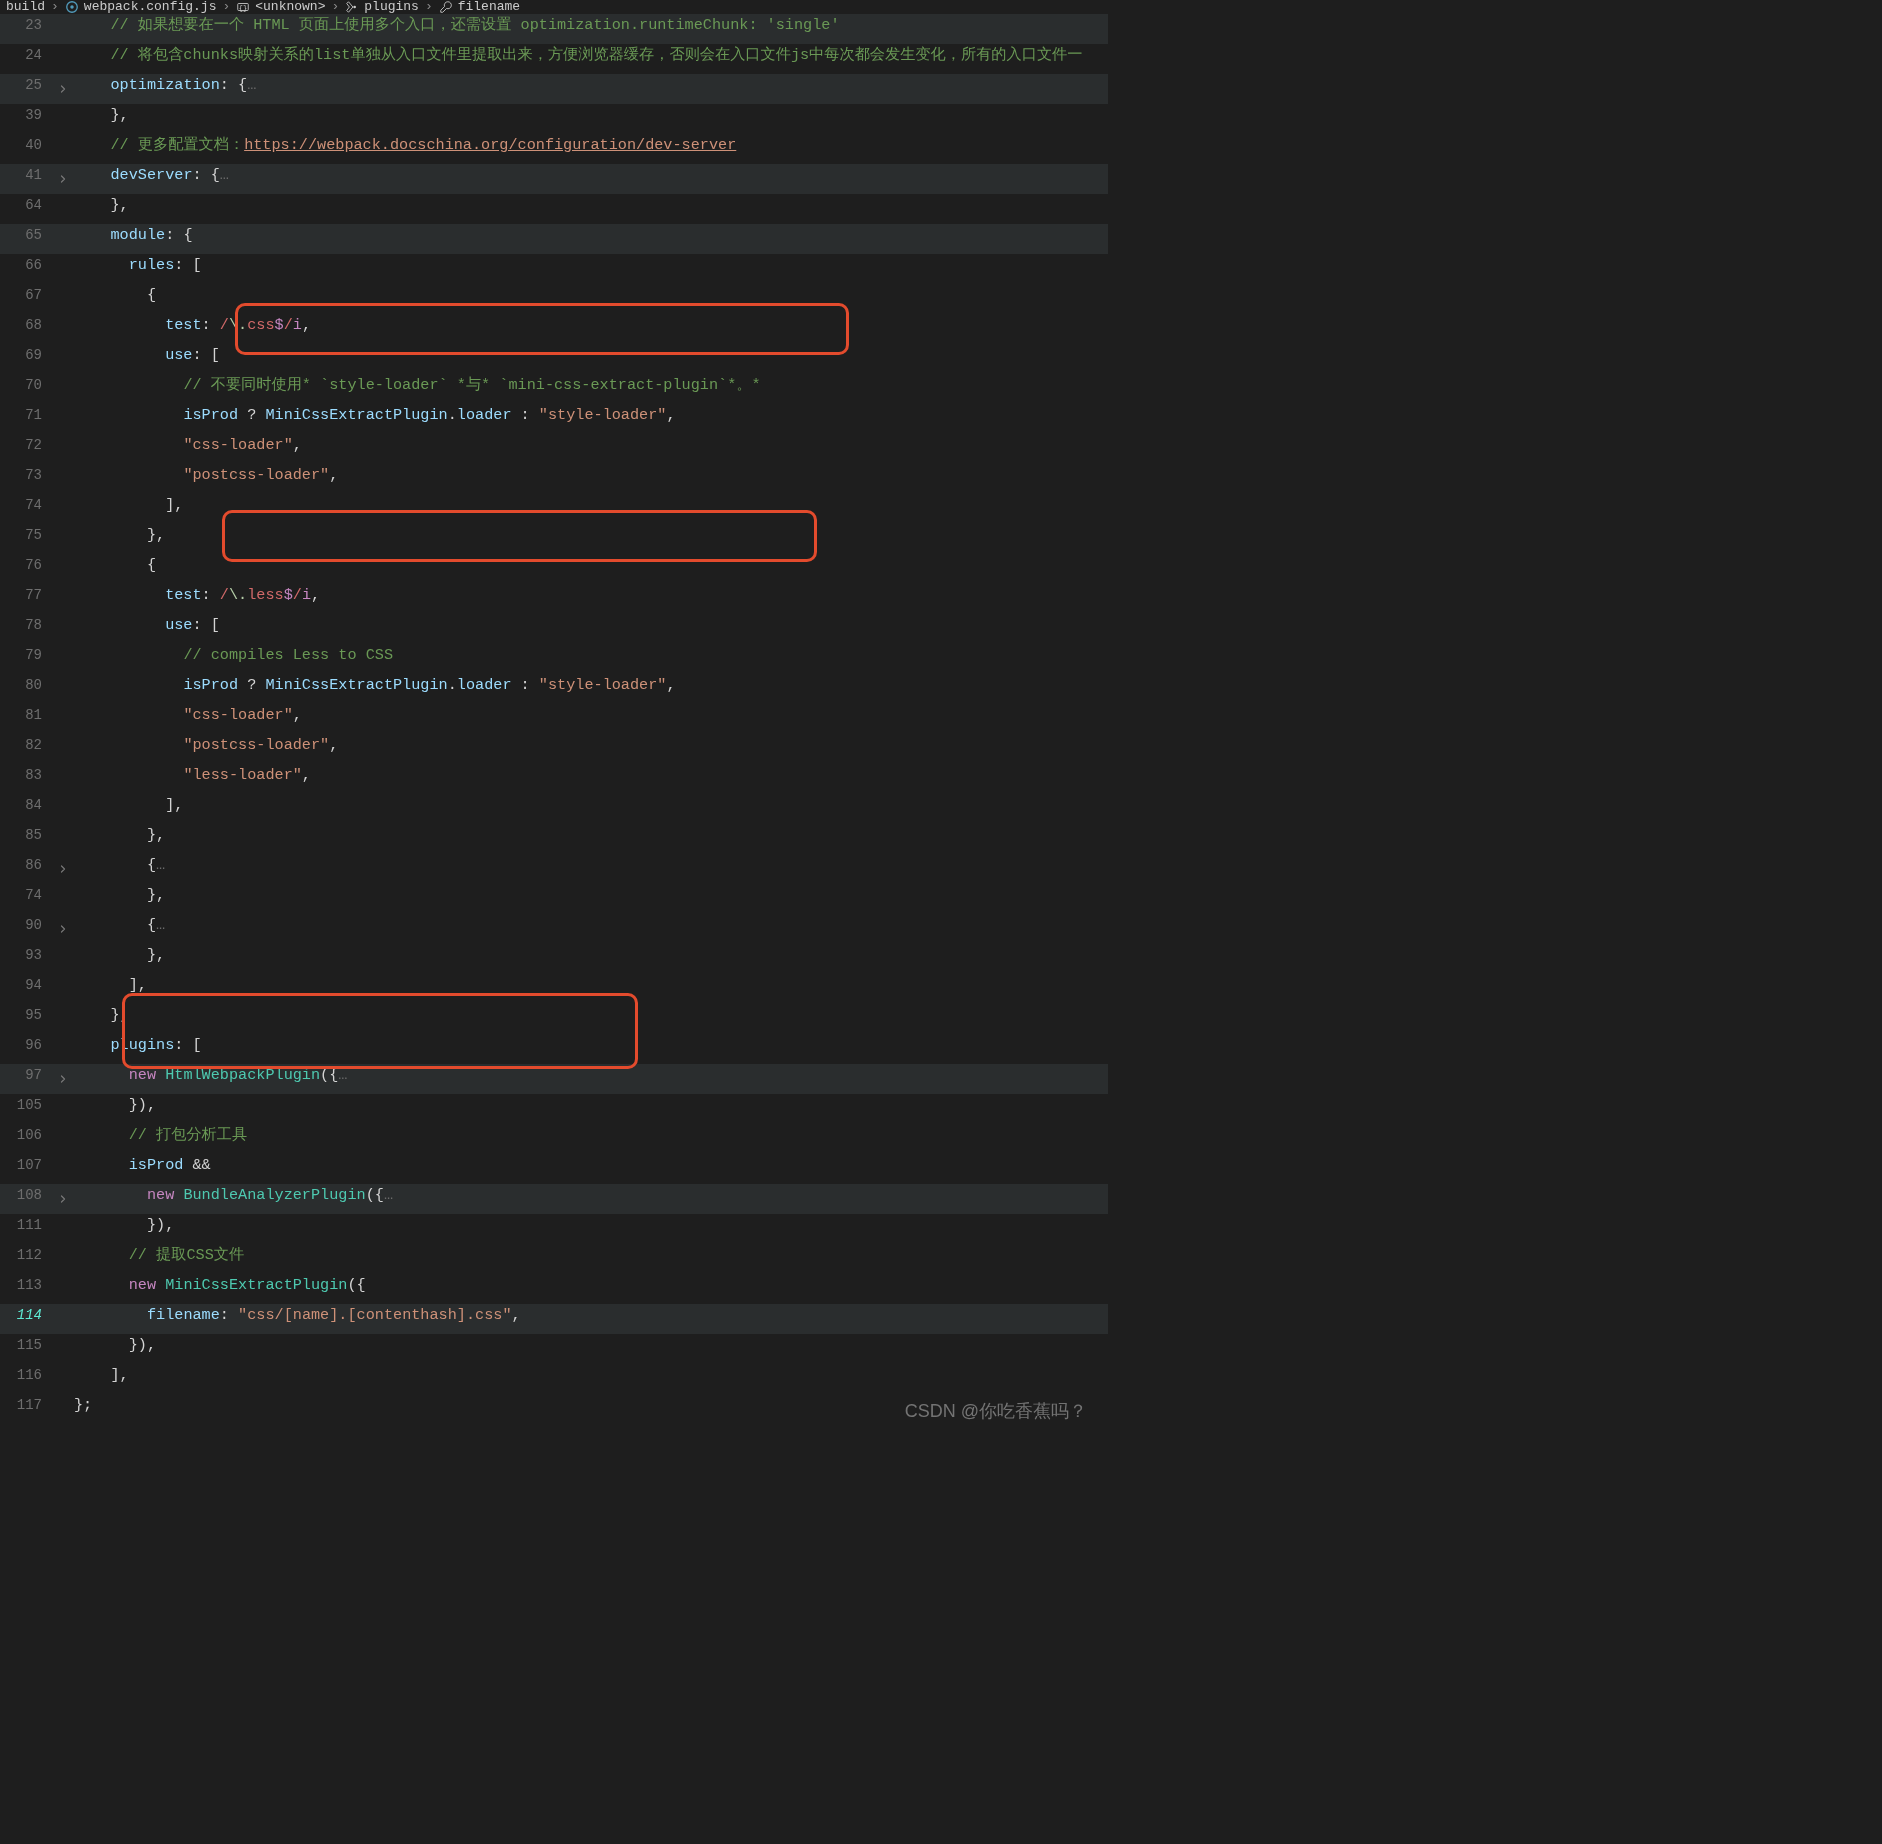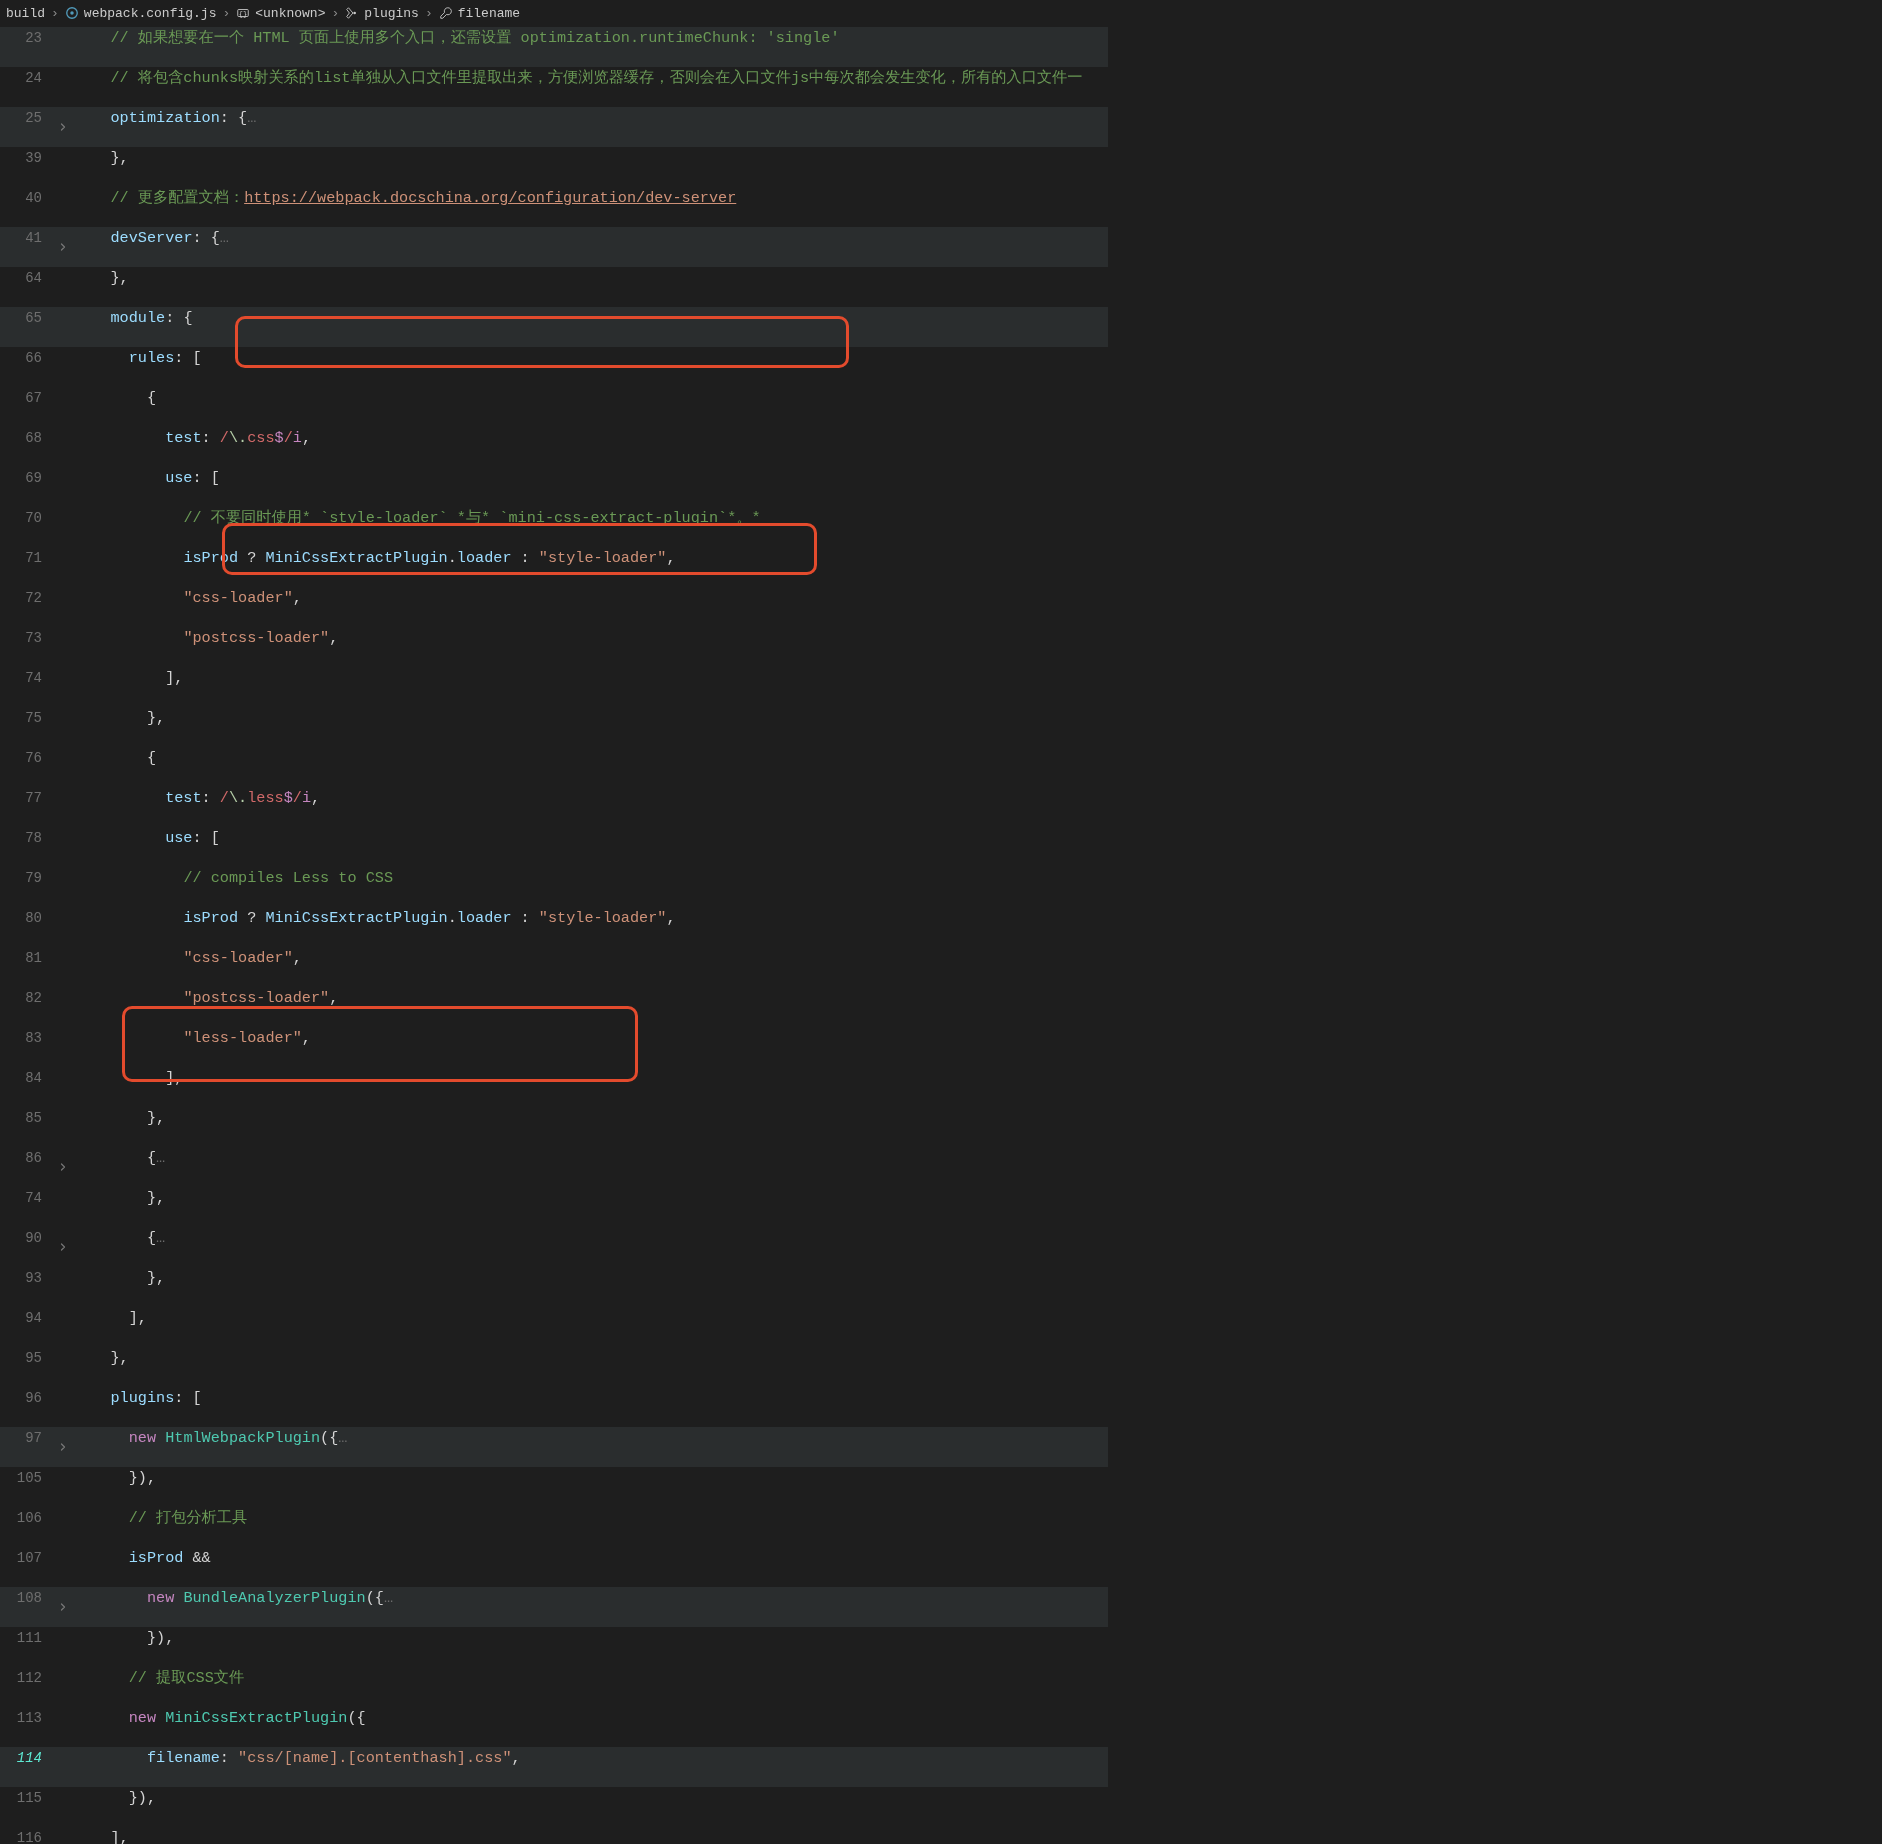--- a/index.html
+++ b/index.html
@@ -25,29 +25,29 @@
     --fold:#808080;
     --red-box:#e34b2d;
     --watermark:#7d7d7d;
     --dim-ellipsis:#6b6b6b;
   }
   *{box-sizing:border-box;}
   html,body{margin:0;padding:0;background:var(--bg);font-family:Menlo,Consolas,"Courier New",monospace;font-size:15.2px;color:var(--txt);line-height:1;}
   .root{width:1108px;position:relative;background:var(--bg);}
 
   
-  .breadcrumbs{display:flex;align-items:center;gap:6px;height:27px;padding:0 6px;font-size:13px;color:var(--bcrumb-dim);background:#1e1e1e;border-bottom:1px solid rgba(0,0,0,0);}
+  .breadcrumbs{display:flex;align-items:center;gap:6px;height:14px;padding:0 6px;font-size:13px;color:var(--bcrumb-dim);background:#1e1e1e;border-bottom:1px solid rgba(0,0,0,0);}
   .breadcrumbs .crumb{display:flex;align-items:center;gap:5px;color:var(--bcrumb);white-space:nowrap;}
   .breadcrumbs .sep{color:var(--bcrumb-dim);}
   .bc-icon{display:inline-flex;width:14px;height:14px;align-items:center;justify-content:center;}
   .bc-icon svg{width:14px;height:14px;}
 
   
   .editor{position:relative;}
-  .line{display:flex;align-items:stretch;height:40px;position:relative;}
+  .line{display:flex;align-items:stretch;height:30px;position:relative;}
   .line .gut{width:52px;min-width:52px;text-align:right;padding-right:10px;color:var(--gutter-fg-dim);font-size:14px;line-height:23px;user-select:none;}
   .line.current .gut{color:#5eead4;font-style:italic;}
   .line .foldcol{width:22px;min-width:22px;display:flex;align-items:center;justify-content:center;color:var(--fold);cursor:pointer;}
   .line .foldcol svg{width:12px;height:12px;opacity:.9;}
   .line .code{flex:1;white-space:pre;line-height:23px;overflow:hidden;}
   .line.hl .code,.line.hl .gut,.line.hl .foldcol{background:var(--line-hl);}
   .line.current .code{background:var(--line-hl);}
 
   
   .kw{color:var(--kw);}

